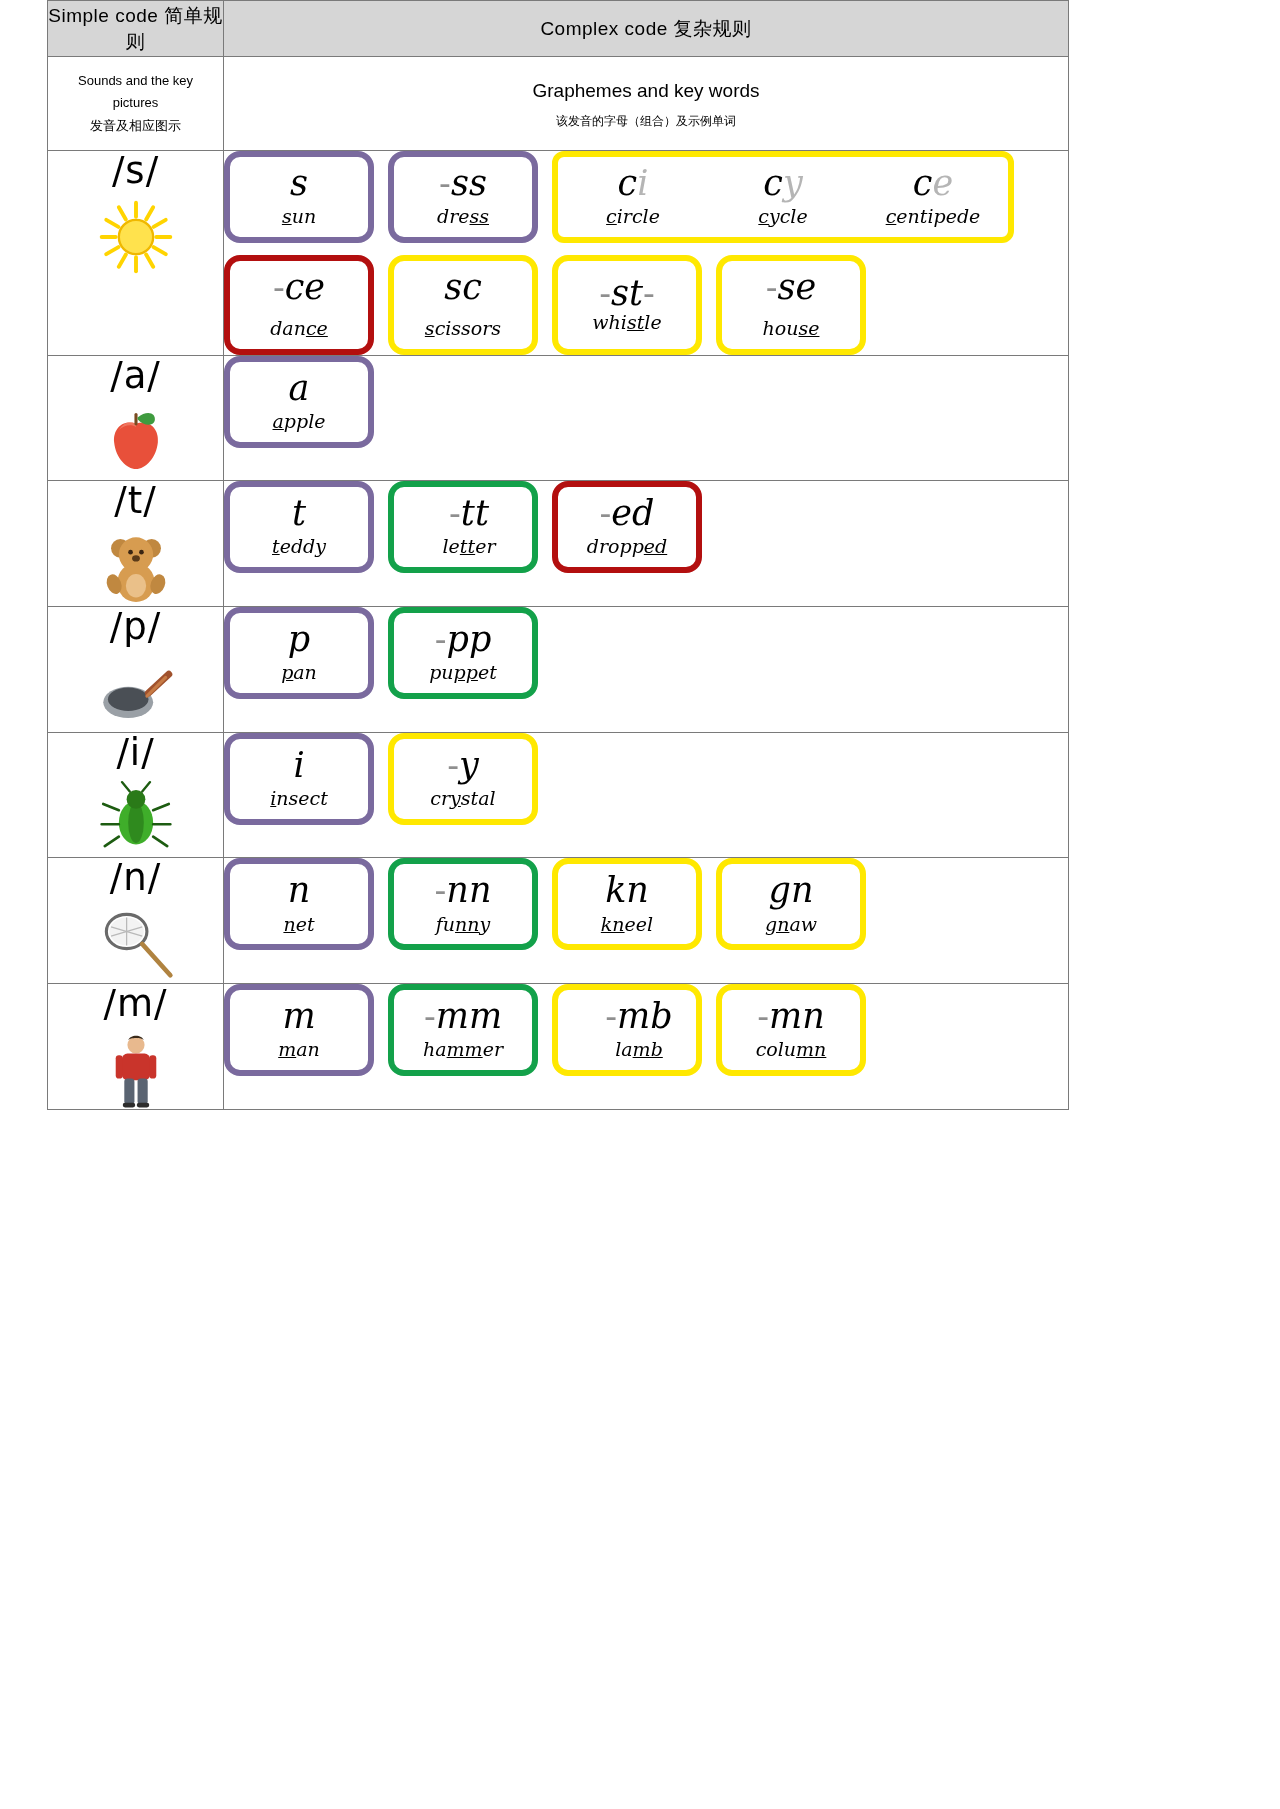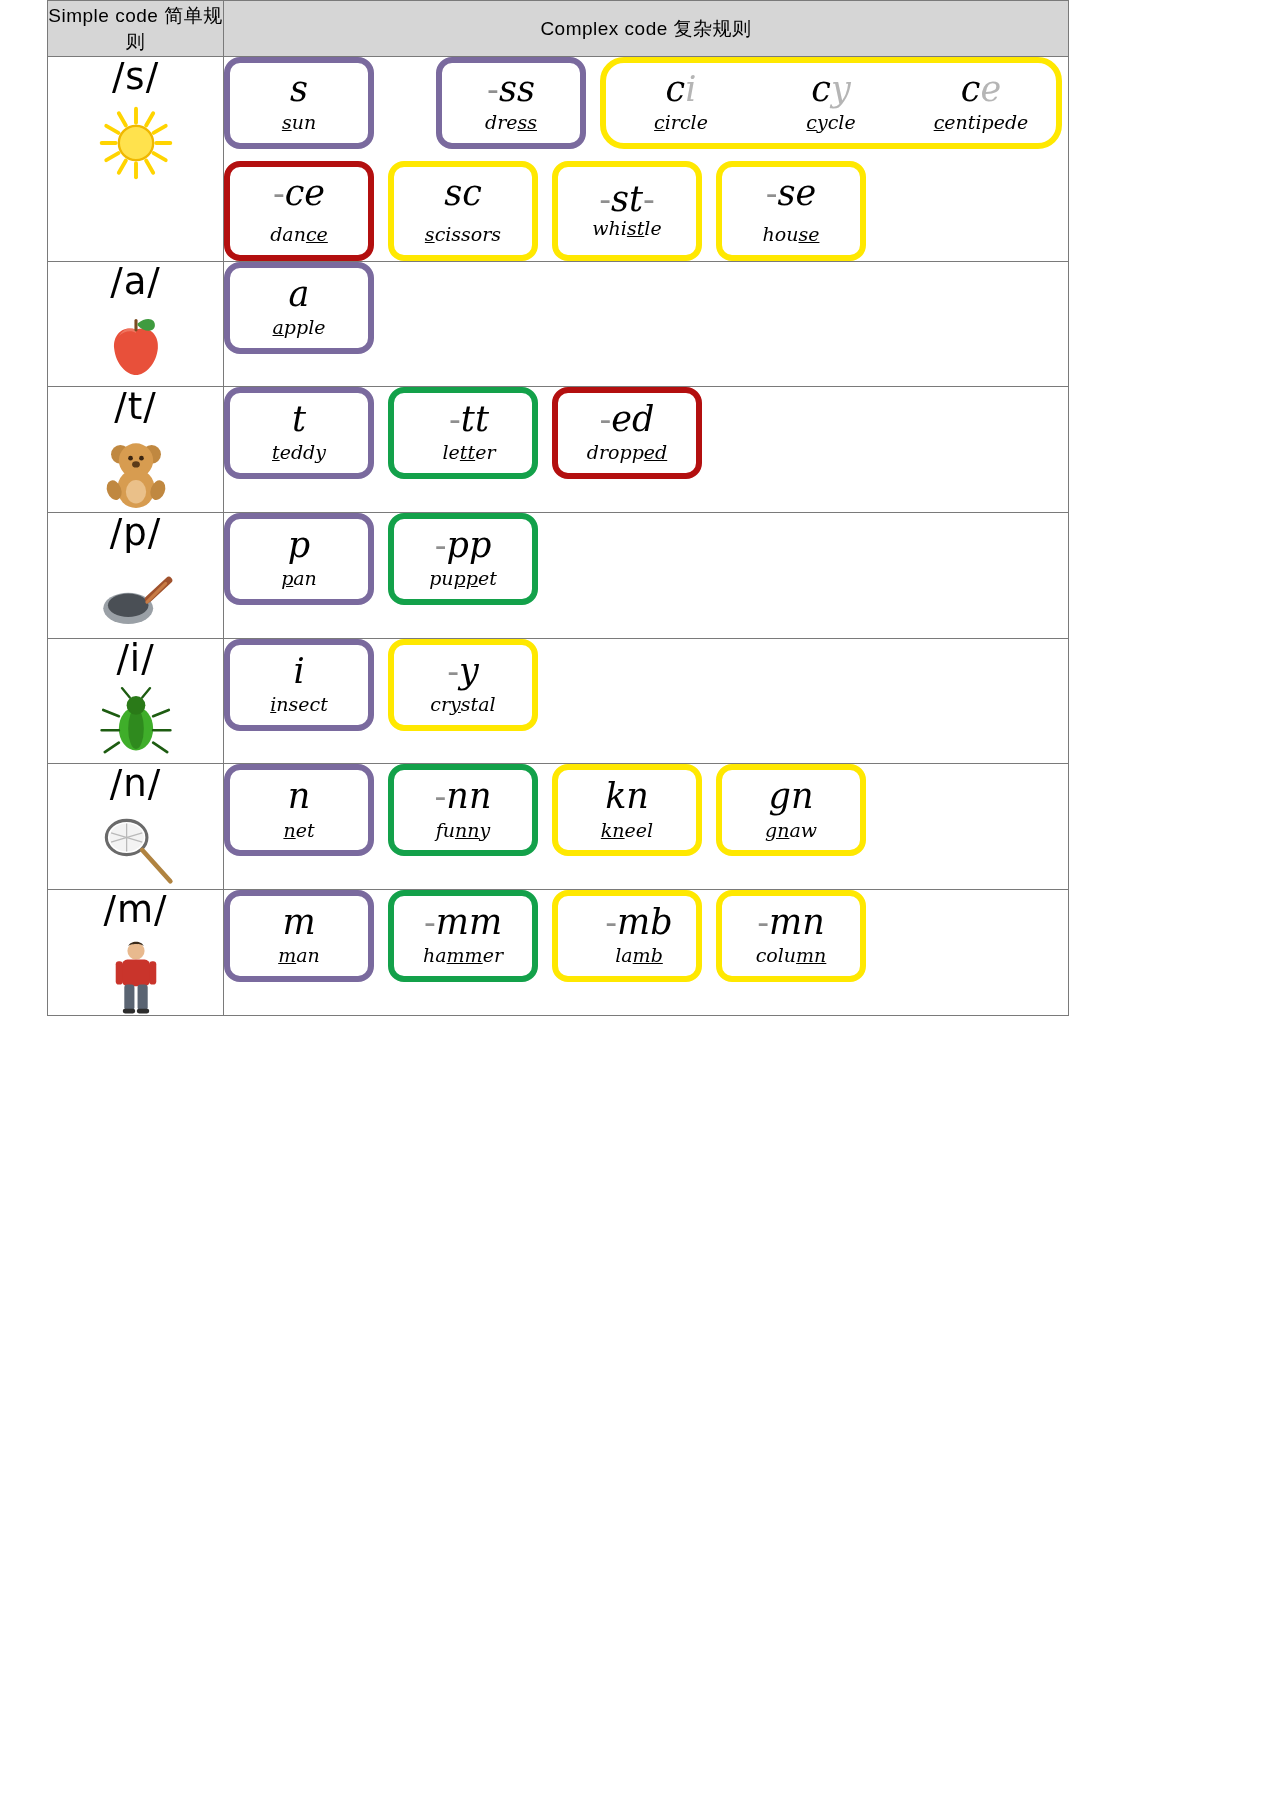--- a/index.html
+++ b/index.html
@@ -167,21 +167,21 @@
     font-size: 19px;
     line-height: 1.1;
     padding-bottom: 2px;
     white-space: nowrap;
   }
   .keyword u { text-decoration: underline; text-underline-offset: 1px; }
 
   
   .ggroup {
     border: 6px solid #ffe800;
-    border-radius: 24px;
+    border-radius: 12px;
     background: #fff;
     min-height: 92px;
     display: flex;
     align-items: stretch;
     flex: 0 0 auto;
     padding: 0;
   }
   .ggroup .gcell {
     width: 150px;
     padding: 6px 4px 8px 4px;
@@ -204,20 +204,30 @@
 
   <table class="chart-table">
     <colgroup>
       <col class="col-sound">
       <col>
     </colgroup>
     <tbody id="table-body">
       <tr class="hdr-band">
         <td>Simple code  简单规则</td>
         <td>Complex code  复杂规则</td>
+      </tr>
+      <tr class="subhdr">
+        <td>
+          <div class="sub-left">Sounds and the key pictures</div>
+          <div class="sub-left">发音及相应图示</div>
+        </td>
+        <td>
+          <div class="sub-right-en">Graphemes and key words</div>
+          <div class="sub-right-cn">该发音的字母（组合）及示例单词</div>
+        </td>
       </tr>
     <tr>
           <td class="sound-cell">
             <div class="phoneme">/s/</div>
             <div class="pic">
               <svg viewBox="0 0 100 100" width="78" height="78">
                 <line x1="76" y1="50" x2="94" y2="50" stroke="#ffd400" stroke-width="5" stroke-linecap="round"></line>
                 <line x1="72.51666049839541" y1="63" x2="88.1051177665153" y2="72" stroke="#ffd400" stroke-width="5" stroke-linecap="round"></line>
                 <line x1="63" y1="72.5166604983954" x2="72" y2="88.10511776651529" stroke="#ffd400" stroke-width="5" stroke-linecap="round"></line>
                 <line x1="50" y1="76" x2="50" y2="94" stroke="#ffd400" stroke-width="5" stroke-linecap="round"></line>
@@ -232,21 +242,21 @@
                 <circle cx="50" cy="50" r="22" fill="#ffe24d" stroke="#f0b800" stroke-width="3"></circle>
               </svg>
             </div>
           </td>
           <td class="graph-cell">
             <div class="graph-row">
               <div class="gbox" style="border-color: rgb(122, 106, 158);">
                 <div class="grapheme">s</div>
                 <div class="keyword"><u>s</u>un</div>
               </div>
-              <div class="gbox" style="border-color: rgb(122, 106, 158); margin-left: 48px;">
+              <div class="gbox" style="border-color: rgb(122, 106, 158);">
                 <div class="grapheme"><span class="hy">-</span>ss</div>
                 <div class="keyword">dre<u>ss</u></div>
               </div>
               <div class="ggroup" style="border-color: rgb(255, 232, 0);">
                 <div class="gcell">
                   <div class="grapheme">c<span class="dim">i</span></div>
                   <div class="keyword"><u>c</u>ircle</div>
                 </div>
                 <div class="gcell">
                   <div class="grapheme">c<span class="dim">y</span></div>

